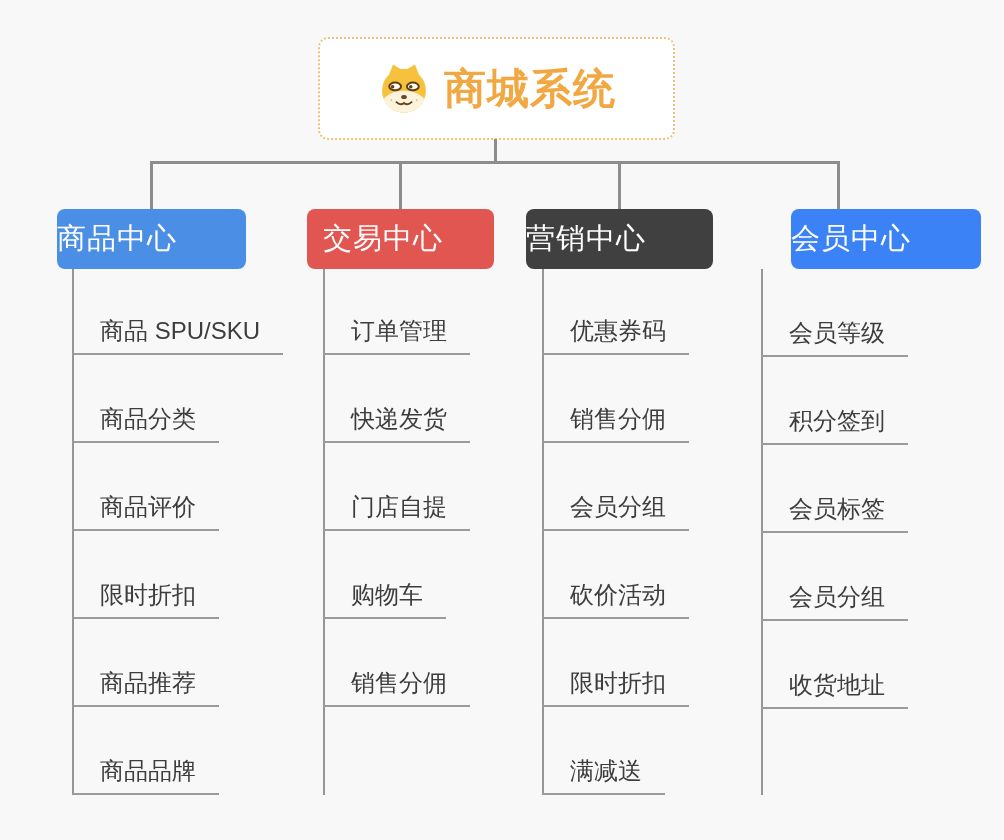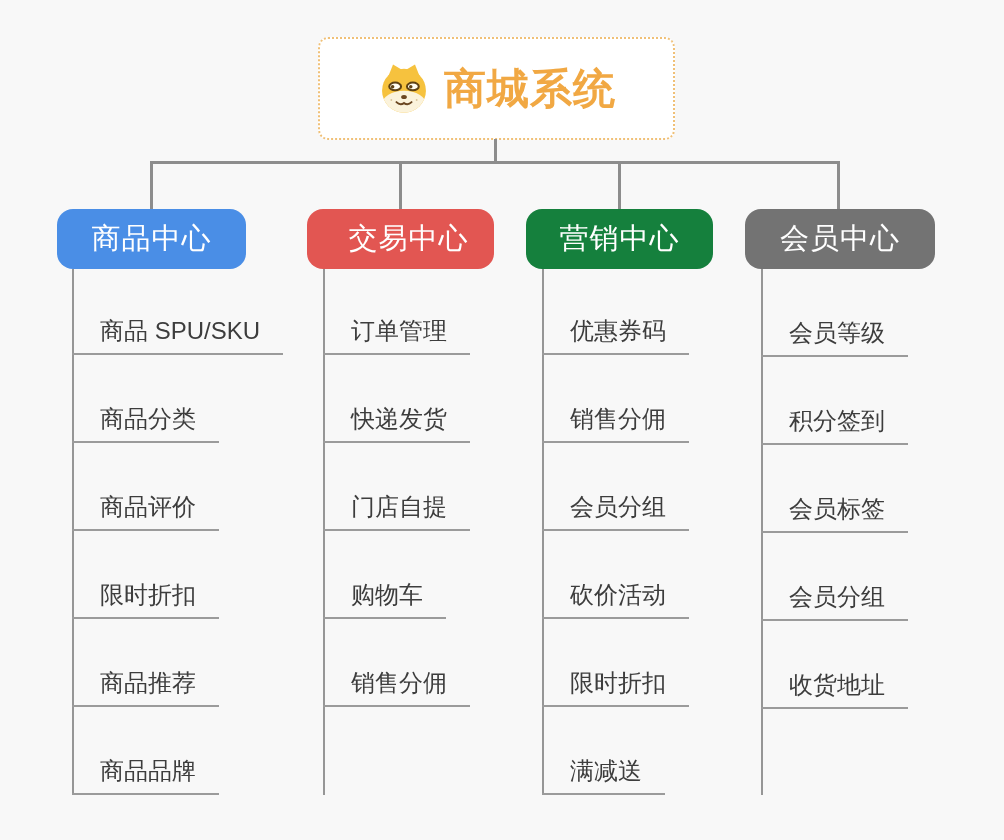--- a/index.html
+++ b/index.html
@@ -29,21 +29,21 @@
   .conn-bus  {left:150px;top:161px;width:690px;height:3px;}
   .conn-drop {top:161px;width:3px;height:48px;}
   .conn-drop.d1{left:150px;}
   .conn-drop.d2{left:399px;}
   .conn-drop.d3{left:618px;}
   .conn-drop.d4{left:837px;}
 
   
   .branch-node{
     position:absolute;top:209px;height:60px;box-sizing:border-box;
-    border-radius:16px;display:flex;align-items:center;justify-content:center;
+    border-radius:8px;display:flex;align-items:center;
     color:#FFFFFF;font-size:29px;font-weight:500;letter-spacing:1px;
     white-space:nowrap;
   }
   .branch-node.b1{left:57px; width:189px;}
   .branch-node.b2{left:307px;width:187px;}
   .branch-node.b3{left:526px;width:187px;}
   .branch-node.b4{left:745px;width:190px;}
 
   
   .col{position:absolute;top:269px;}
@@ -96,24 +96,24 @@
   <div class="conn conn-drop d2"></div>
   <div class="conn conn-drop d3"></div>
   <div class="conn conn-drop d4"></div>
 
   <div class="branch-node b1" style="background-color: rgb(74, 142, 230);">
     <span>商品中心</span>
   </div>
   <div class="branch-node b2" style="background-color: rgb(226, 86, 82); padding-left: 16px;">
     <span>交易中心</span>
   </div>
-  <div class="branch-node b3" style="background-color: #15803d;">
+  <div class="branch-node b3" style="background-color: #404040;">
     <span>营销中心</span>
   </div>
-  <div class="branch-node b4" style="background-color: #737373;">
+  <div class="branch-node b4" style="background-color: #3b82f6; margin-left: 46px;">
     <span>会员中心</span>
   </div>
 
   <div class="col c1">
     <div class="col-line"></div>
     <div class="item first">商品 SPU/SKU</div>
     <div class="item">商品分类</div>
     <div class="item">商品评价</div>
     <div class="item">限时折扣</div>
     <div class="item">商品推荐</div>

